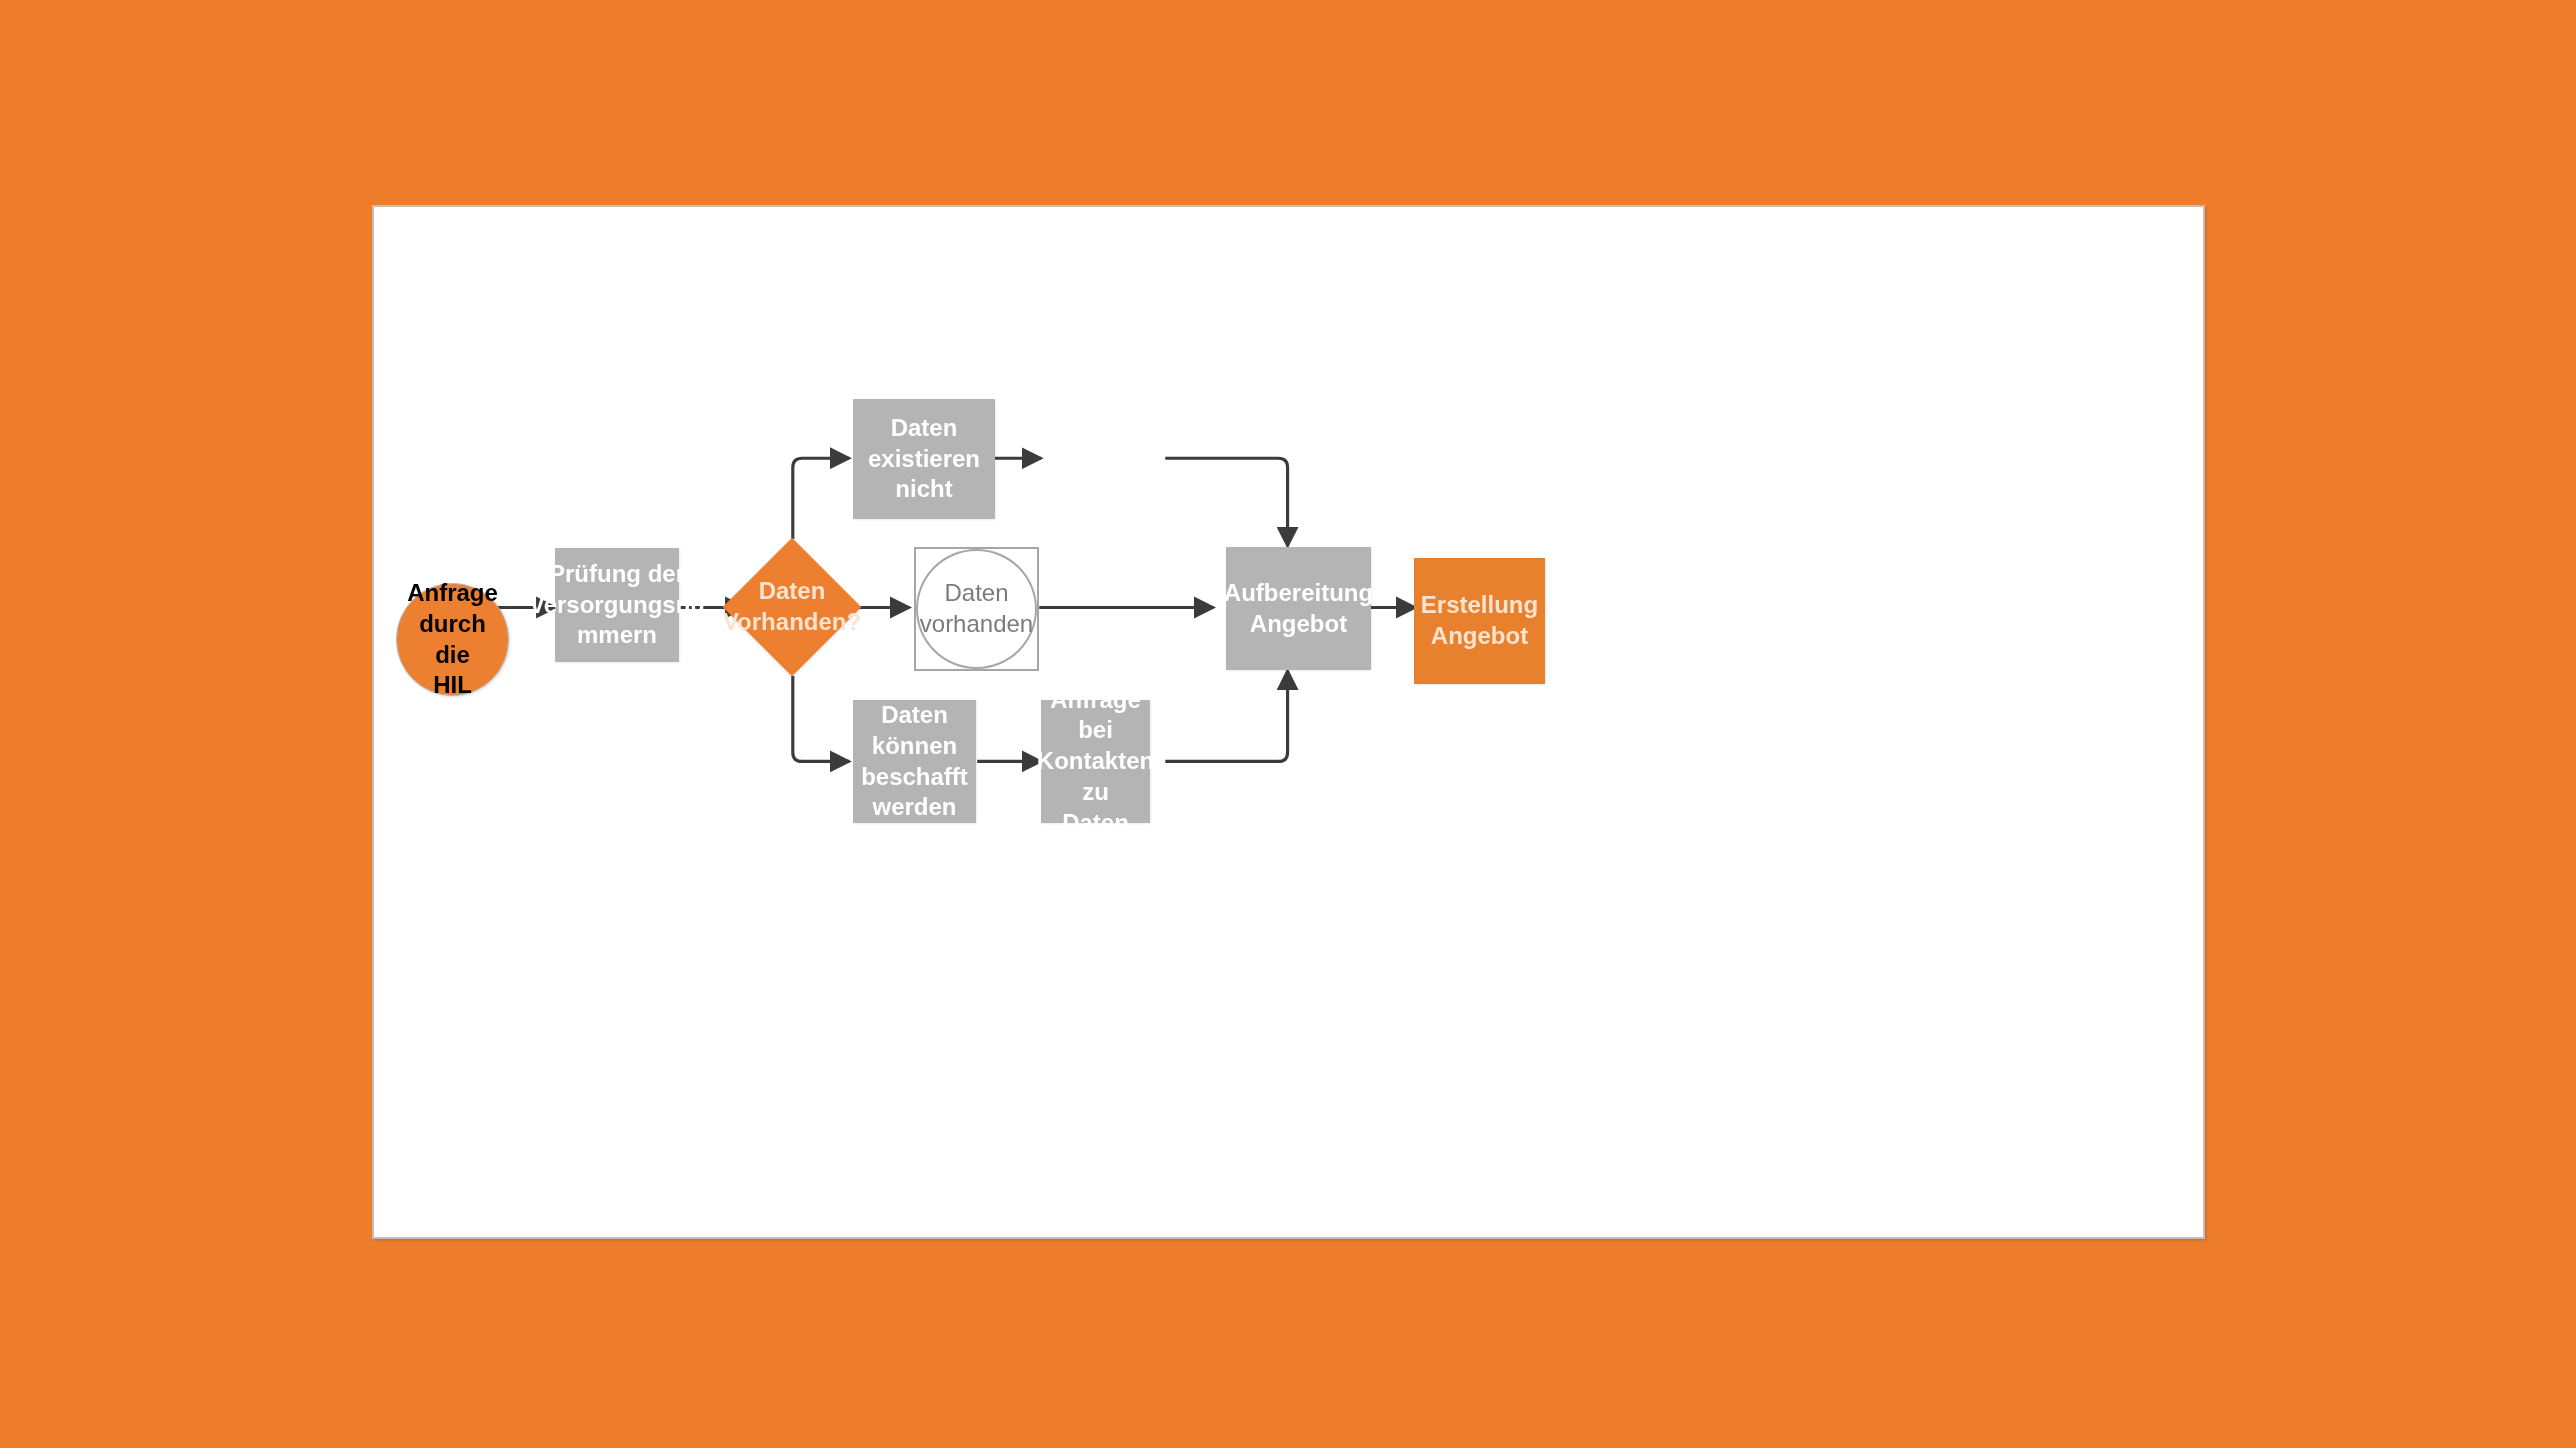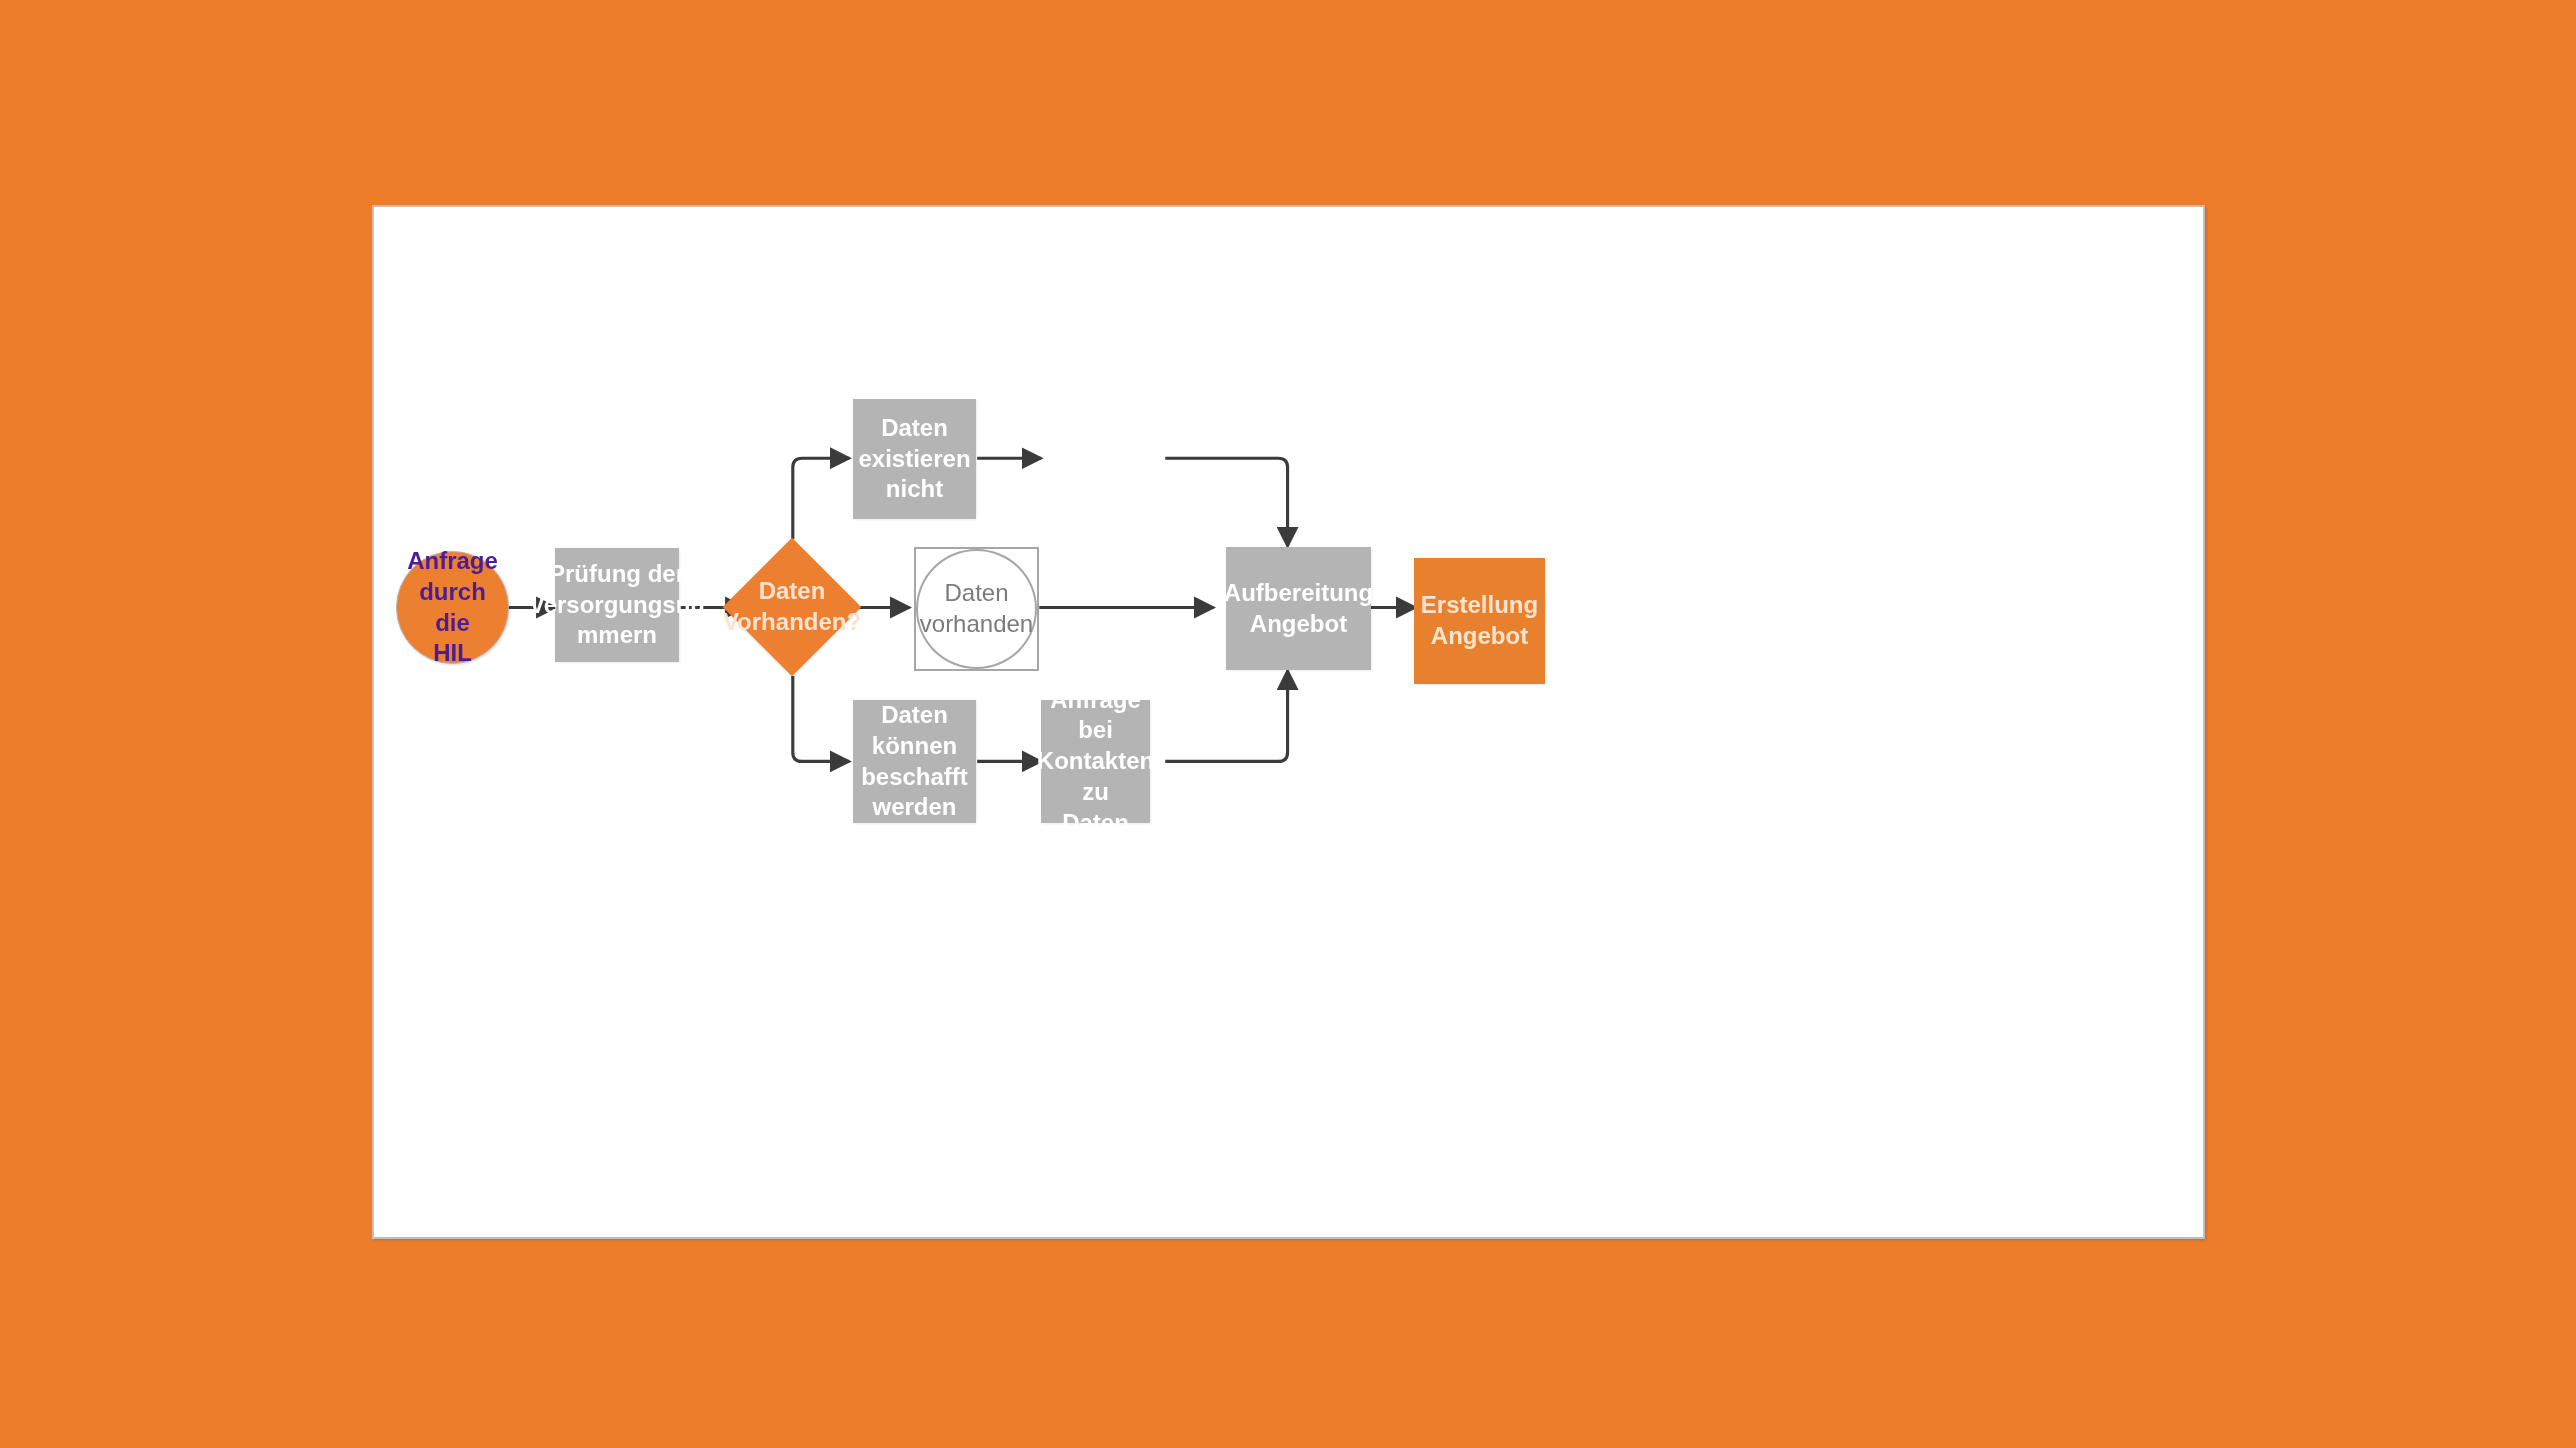--- a/index.html
+++ b/index.html
@@ -56,25 +56,26 @@
   .node .node-label {
     display: block;
     white-space: pre-line;
     padding: 0 5.6px;
   }
 
   
   .shape-ellipse {
     border-radius: 50%;
     background: #ed8030;
-    color: #4c1d95;
+    color: #000000;
     border: 0.9px solid #b7b7b7;
     font-size: 24px;
     font-weight: 600;
     box-shadow: 0.9px 0.9px 2.8px rgba(0,0,0,0.16);
+    margin-top: 32px;
   }
   .shape-process-grey {
     background: #b4b4b4;
     color: #ffffff;
     font-size: 24px;
     font-weight: 600;
     box-shadow: 0.9px 0.9px 2.8px rgba(0,0,0,0.13);
   }
   .shape-process-orange {
     background: #e8812e;
@@ -174,21 +175,21 @@
 Versorgungsnu
 mmern</span>
     </div>
 
     <div class="node shape-decision" style="left:369px; top:351px; width:98px; height:98px;">
       <span class="diamond-body"></span>
       <span class="node-label">Daten
 Vorhanden?</span>
     </div>
 
-    <div class="node shape-process-grey" style="left:479px; top:192px; width:123px; height:120px;">
+    <div class="node shape-process-grey" style="left:479px; top:192px; width:142px; height:120px;">
       <span class="node-label">Daten existieren
 nicht</span>
     </div>
 
 
     <div class="node shape-predefined" style="left:540px; top:340px; width:125px; height:124px;">
       <span class="inner-circle"></span>
       <span class="node-label">Daten
 vorhanden</span>
     </div>

